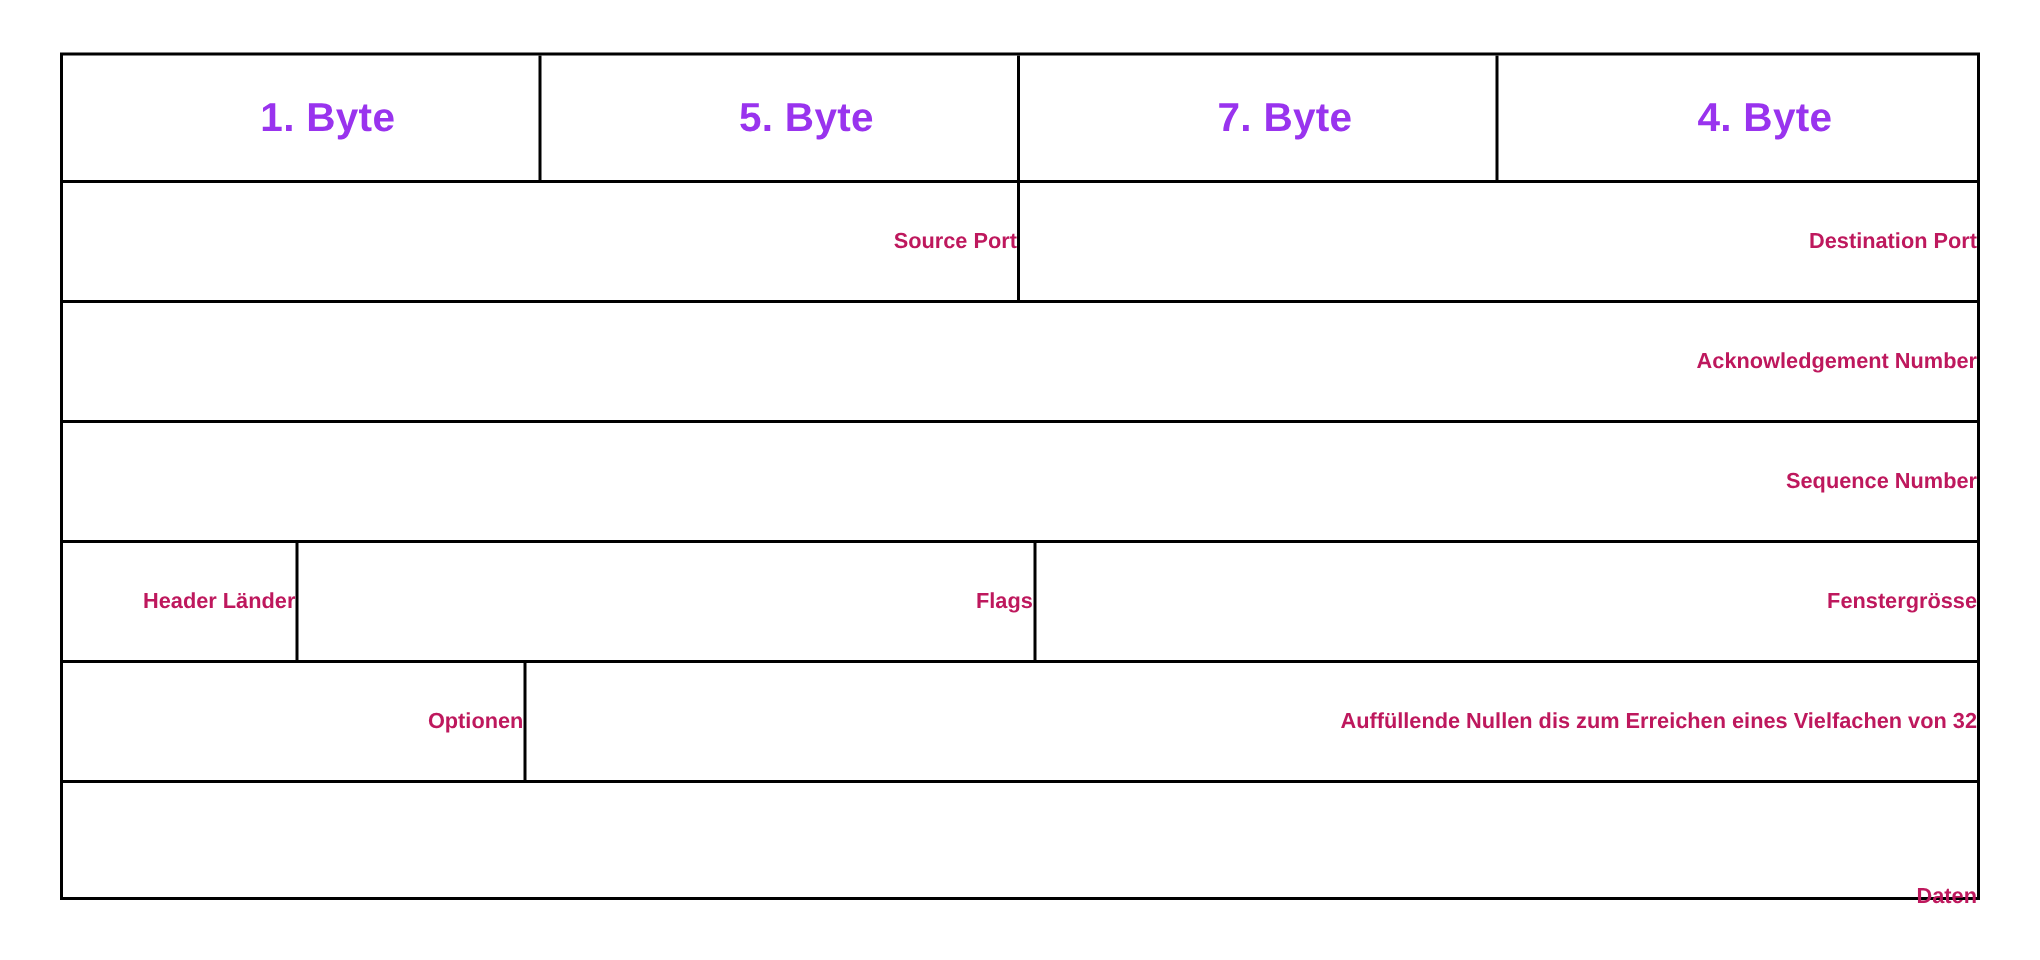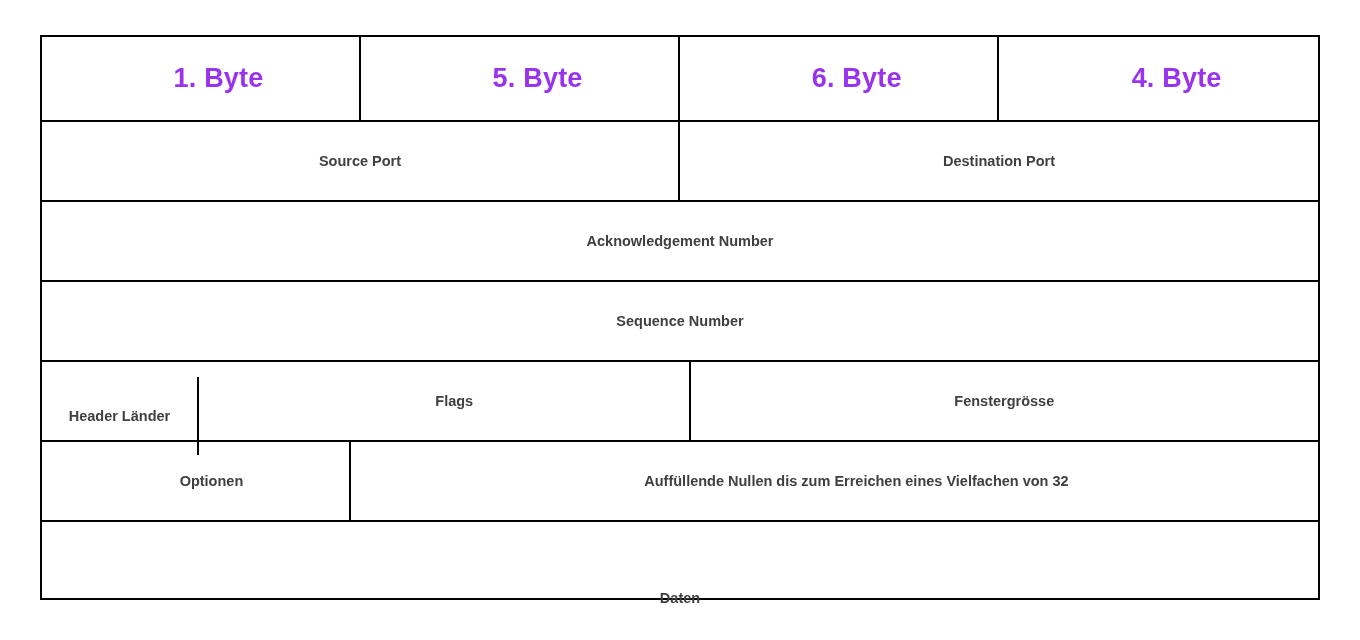--- a/index.html
+++ b/index.html
@@ -58,53 +58,53 @@
   .byte-cell:last-child { border-right: none; text-align: right; }
 
   
   .field-row { height: 80px; }
 
   .field-cell {
     box-sizing: border-box;
     height: 100%;
     display: flex;
     align-items: center;
-    justify-content: center;
+    justify-content: flex-end;
     border-right: 2px solid #000000;
     font-size: 14.5px;
     font-weight: bold;
-    color: #404040;
+    color: #be185d;
     white-space: nowrap;
     text-align: center;
   }
   .field-cell:last-child { border-right: none; }
 
   
   .w-quarter { width: 25%; margin-left: 36px; }
   .w-half    { width: 50%; }
   .w-full    { width: 100%; }
-  .w-small   { width: 12.5%; margin-top: 15px; }   
+  .w-small   { width: 12.5%; }   
   .w-flags   { width: 37.5%; margin-left: 21px; }   
   .w-opt     { width: 25%; padding-left: 32px; }     
   .w-pad     { width: 75%; margin-left: 44px; }     
 </style>
 </head>
 <body>
 
 <div id="tcp-header-diagram">
 
   <div class="header-row">
     <div class="byte-cell w-quarter">
       <span>1. Byte</span>
     </div>
     <div class="byte-cell w-quarter">
       <span>5. Byte</span>
     </div>
     <div class="byte-cell w-quarter">
-      <span>6. Byte</span>
+      <span>7. Byte</span>
     </div>
     <div class="byte-cell w-quarter">
       <span>4. Byte</span>
     </div>
   </div>
 
   <div class="field-row">
     <div class="field-cell w-half">
       <span>Source Port</span>
     </div>

